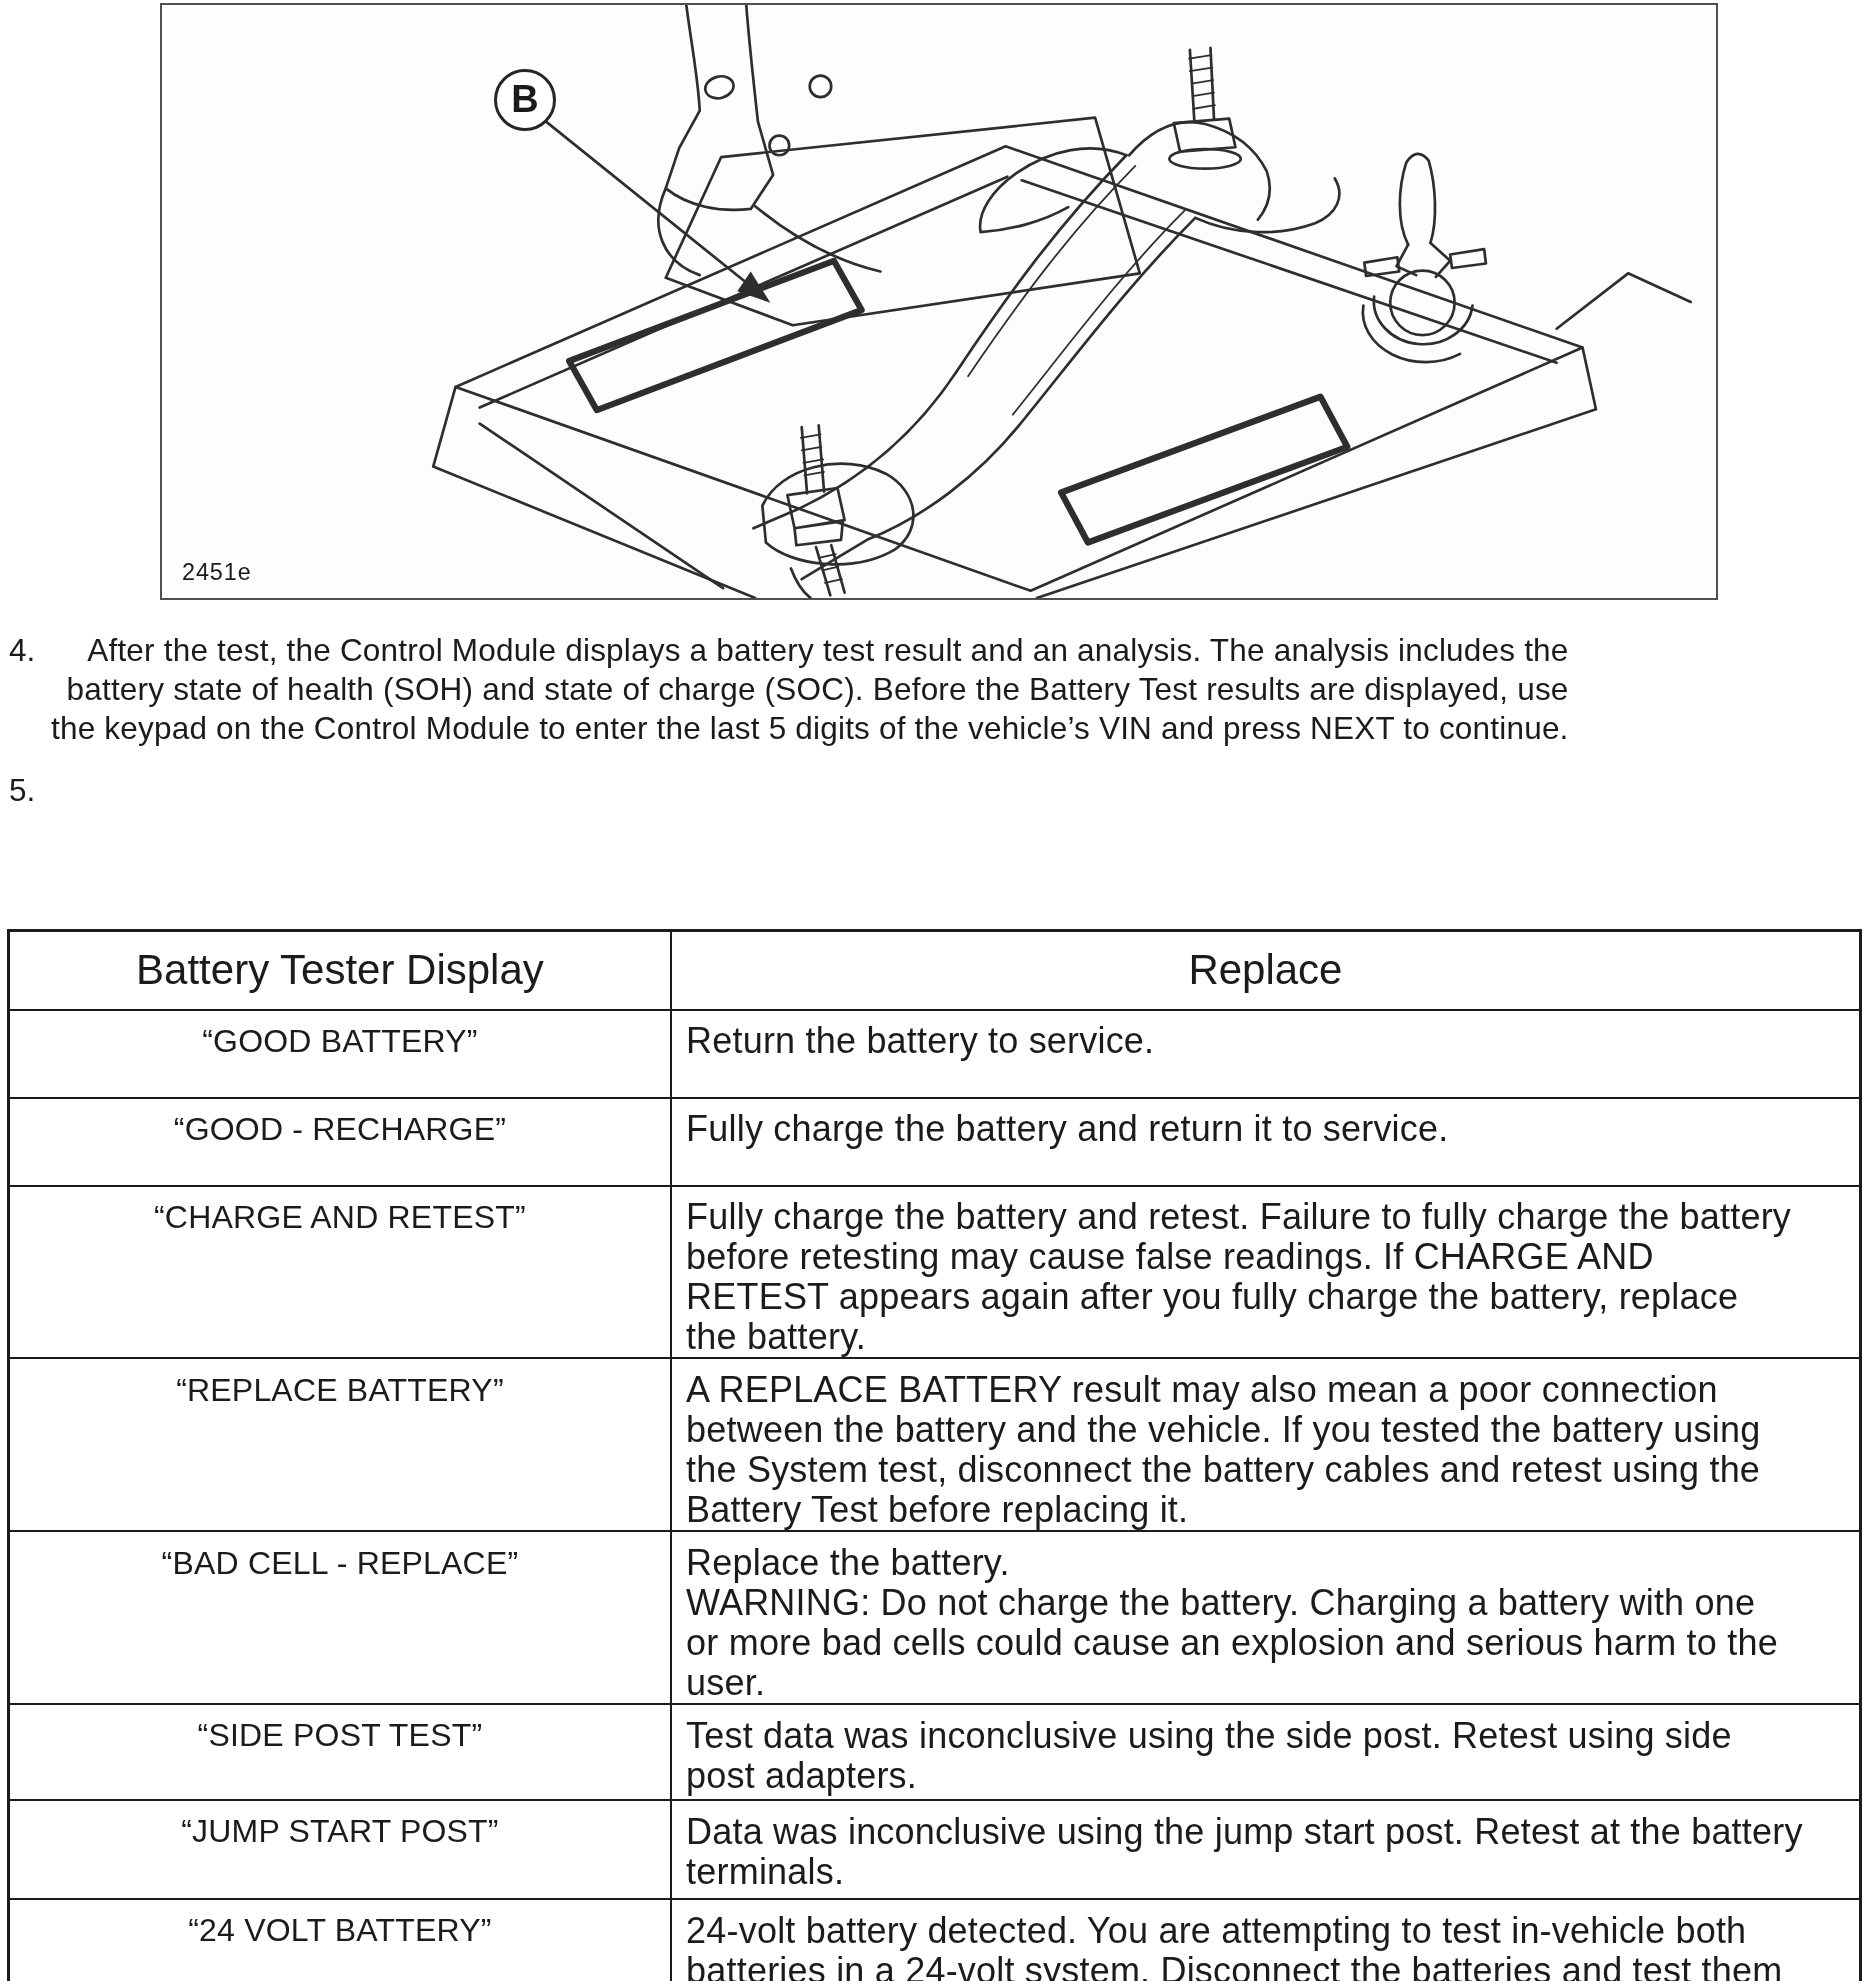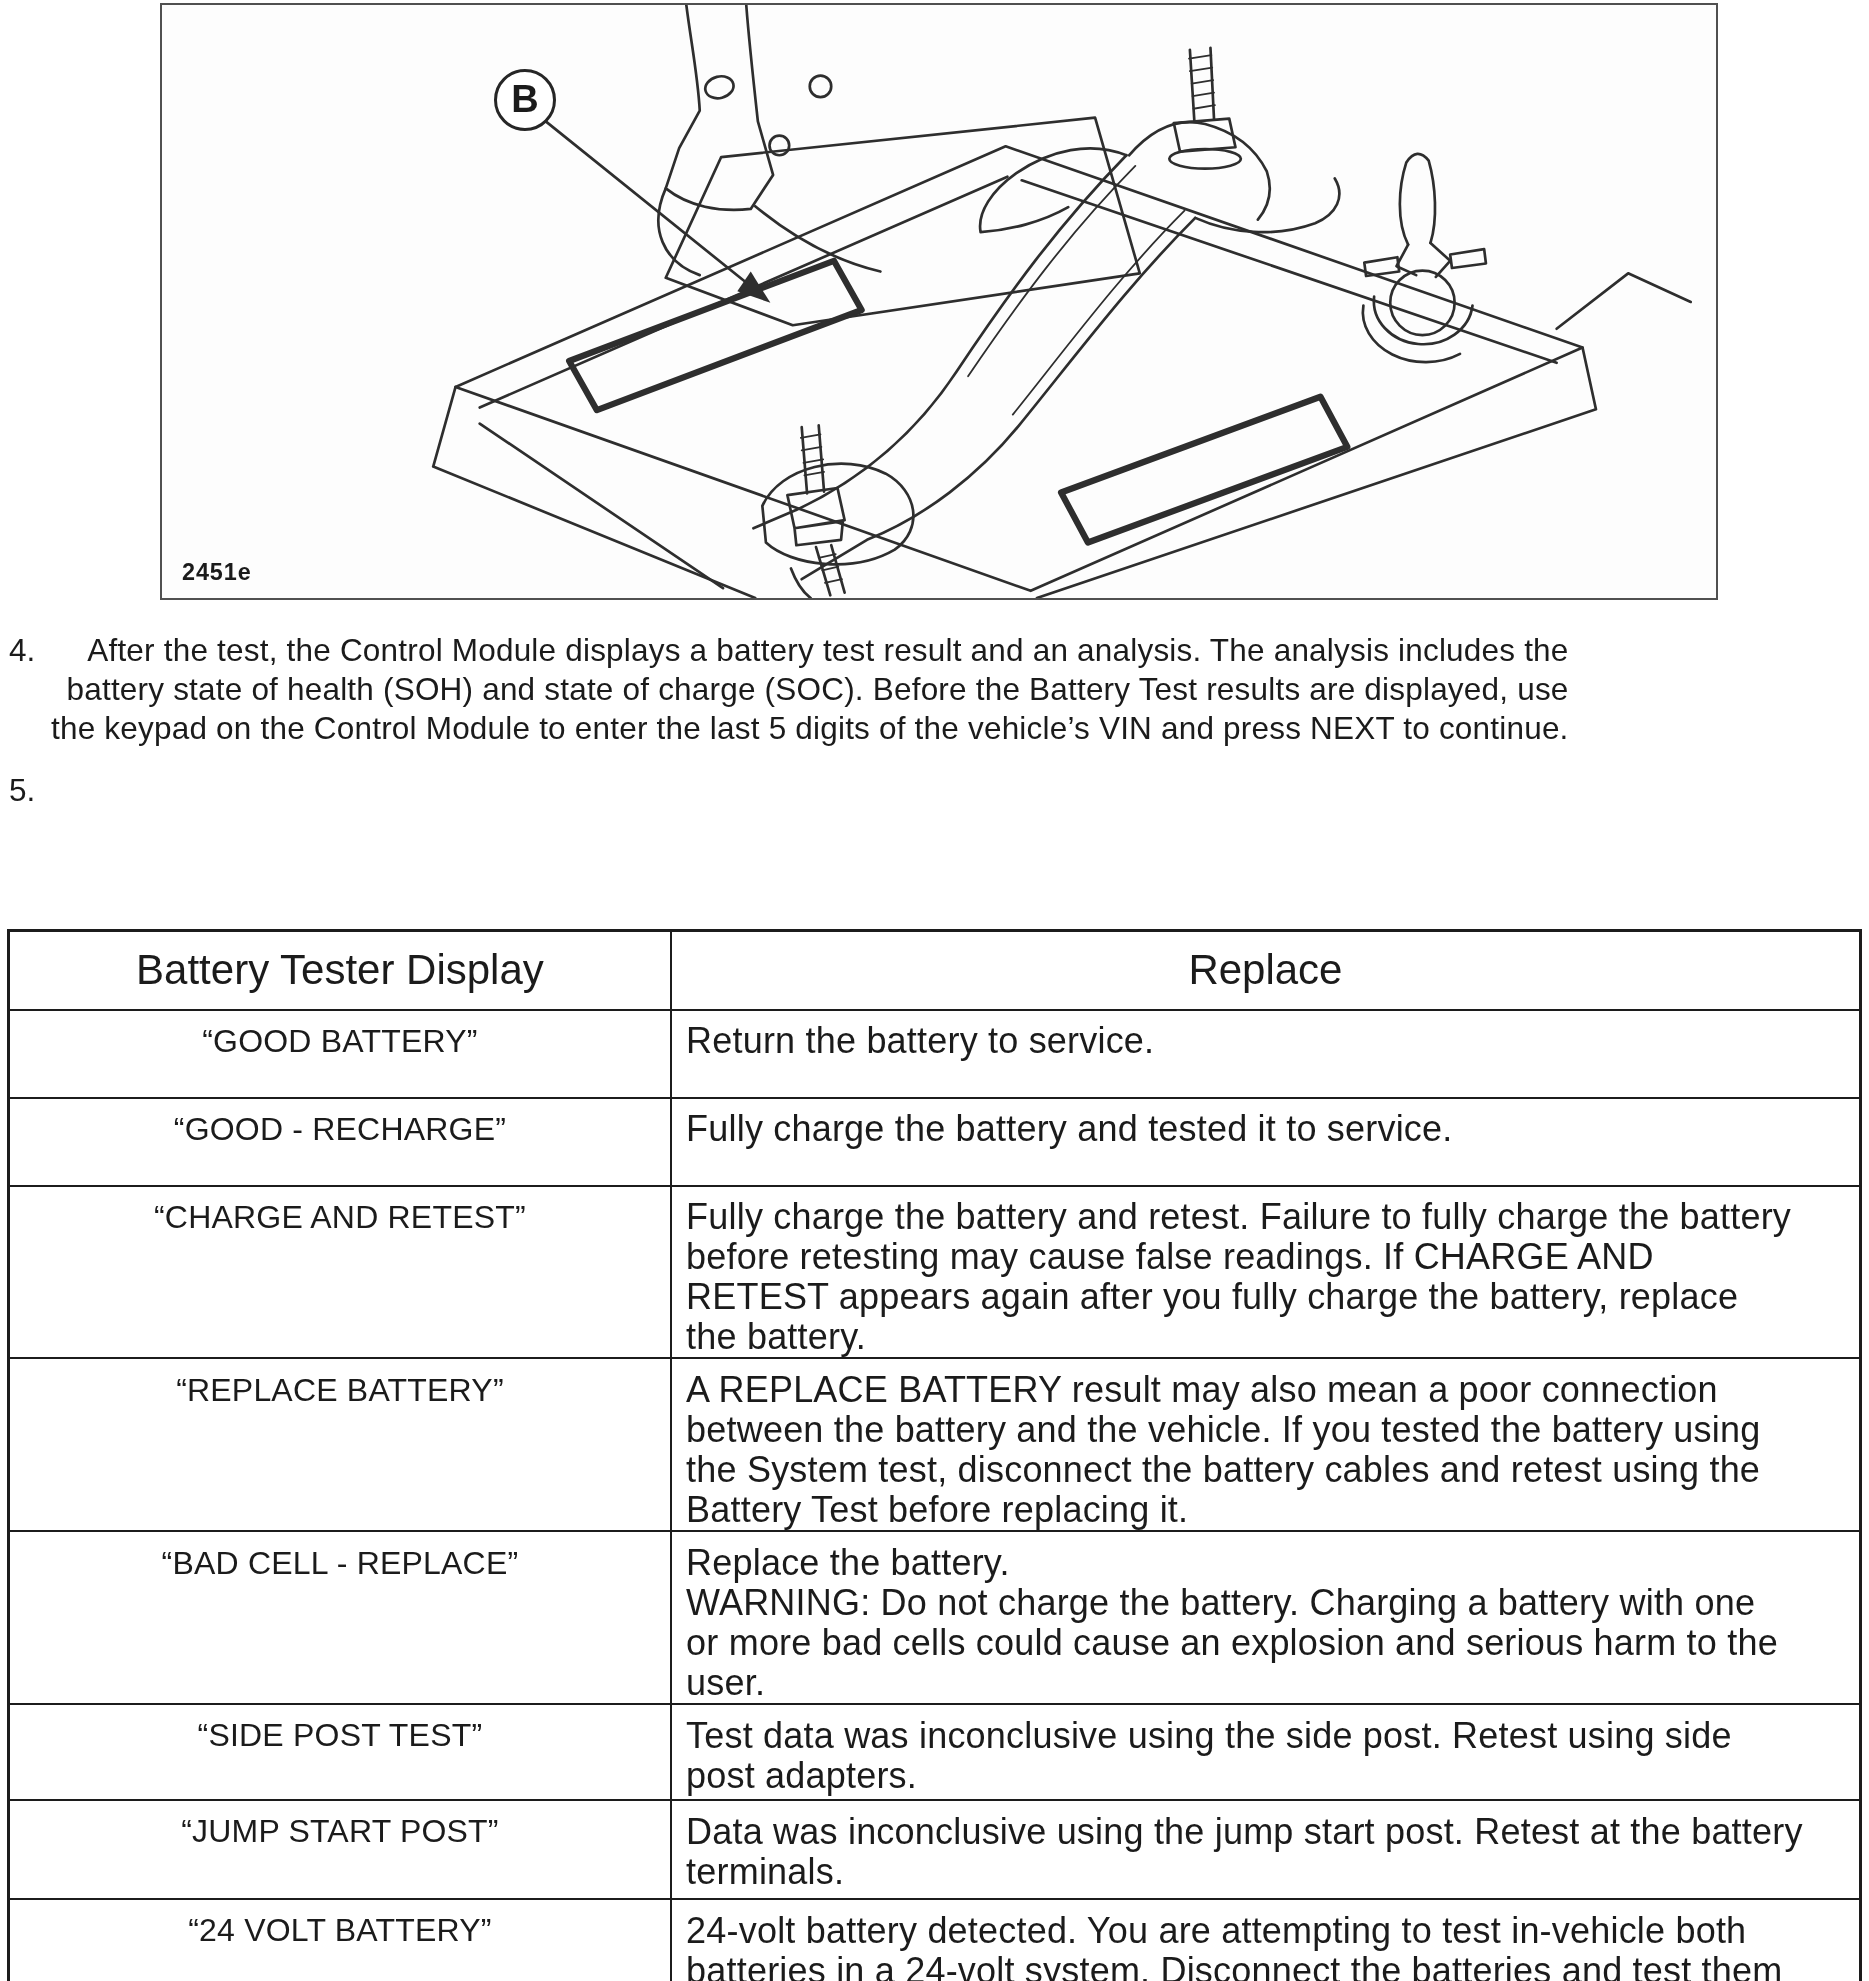--- a/index.html
+++ b/index.html
@@ -15,21 +15,21 @@
   }
   .figure svg{position:absolute;left:0;top:0;width:100%;height:100%;}
   .callout-b{
     position:absolute;left:332px;top:64px;width:56px;height:56px;
     border:3.6px solid #262626;border-radius:50%;
     display:flex;align-items:center;justify-content:center;
     font-size:38px;font-weight:bold;color:#1b1b1b;background:#fff;
   }
   .figure-code{
     position:absolute;left:20px;top:554px;
-    font-size:23.4px;font-weight:bold;letter-spacing:0.9px;
+    font-size:23.4px;font-weight:normal;letter-spacing:0.9px;
   }
   
   .steps{position:absolute;left:9px;top:631px;width:1852px;}
   .step{display:flex;align-items:flex-start;}
   .step + .step{margin-top:23.4px;}
   .step-num{width:42px;flex:none;font-size:31.5px;line-height:39px;}
   .step-text{font-size:31.5px;line-height:39px;white-space:pre-line;letter-spacing:0.2px;text-align:right;}
   
   table.results{
     position:absolute;left:7.2px;top:929px;width:1855px;
@@ -146,21 +146,21 @@
       <th class="hdr">Replace</th>
     </tr>
   </thead>
   <tbody>
     <tr class="r1">
       <td class="display-cell">“GOOD BATTERY”</td>
       <td class="action-cell">Return the battery to service.</td>
     </tr>
     <tr class="r2">
       <td class="display-cell">“GOOD - RECHARGE”</td>
-      <td class="action-cell">Fully charge the battery and tested it to service.</td>
+      <td class="action-cell">Fully charge the battery and return it to service.</td>
     </tr>
     <tr class="r3">
       <td class="display-cell">“CHARGE AND RETEST”</td>
       <td class="action-cell">Fully charge the battery and retest. Failure to fully charge the battery
 before retesting may cause false readings. If CHARGE AND
 RETEST appears again after you fully charge the battery, replace
 the battery.</td>
     </tr>
     <tr class="r4">
       <td class="display-cell">“REPLACE BATTERY”</td>

